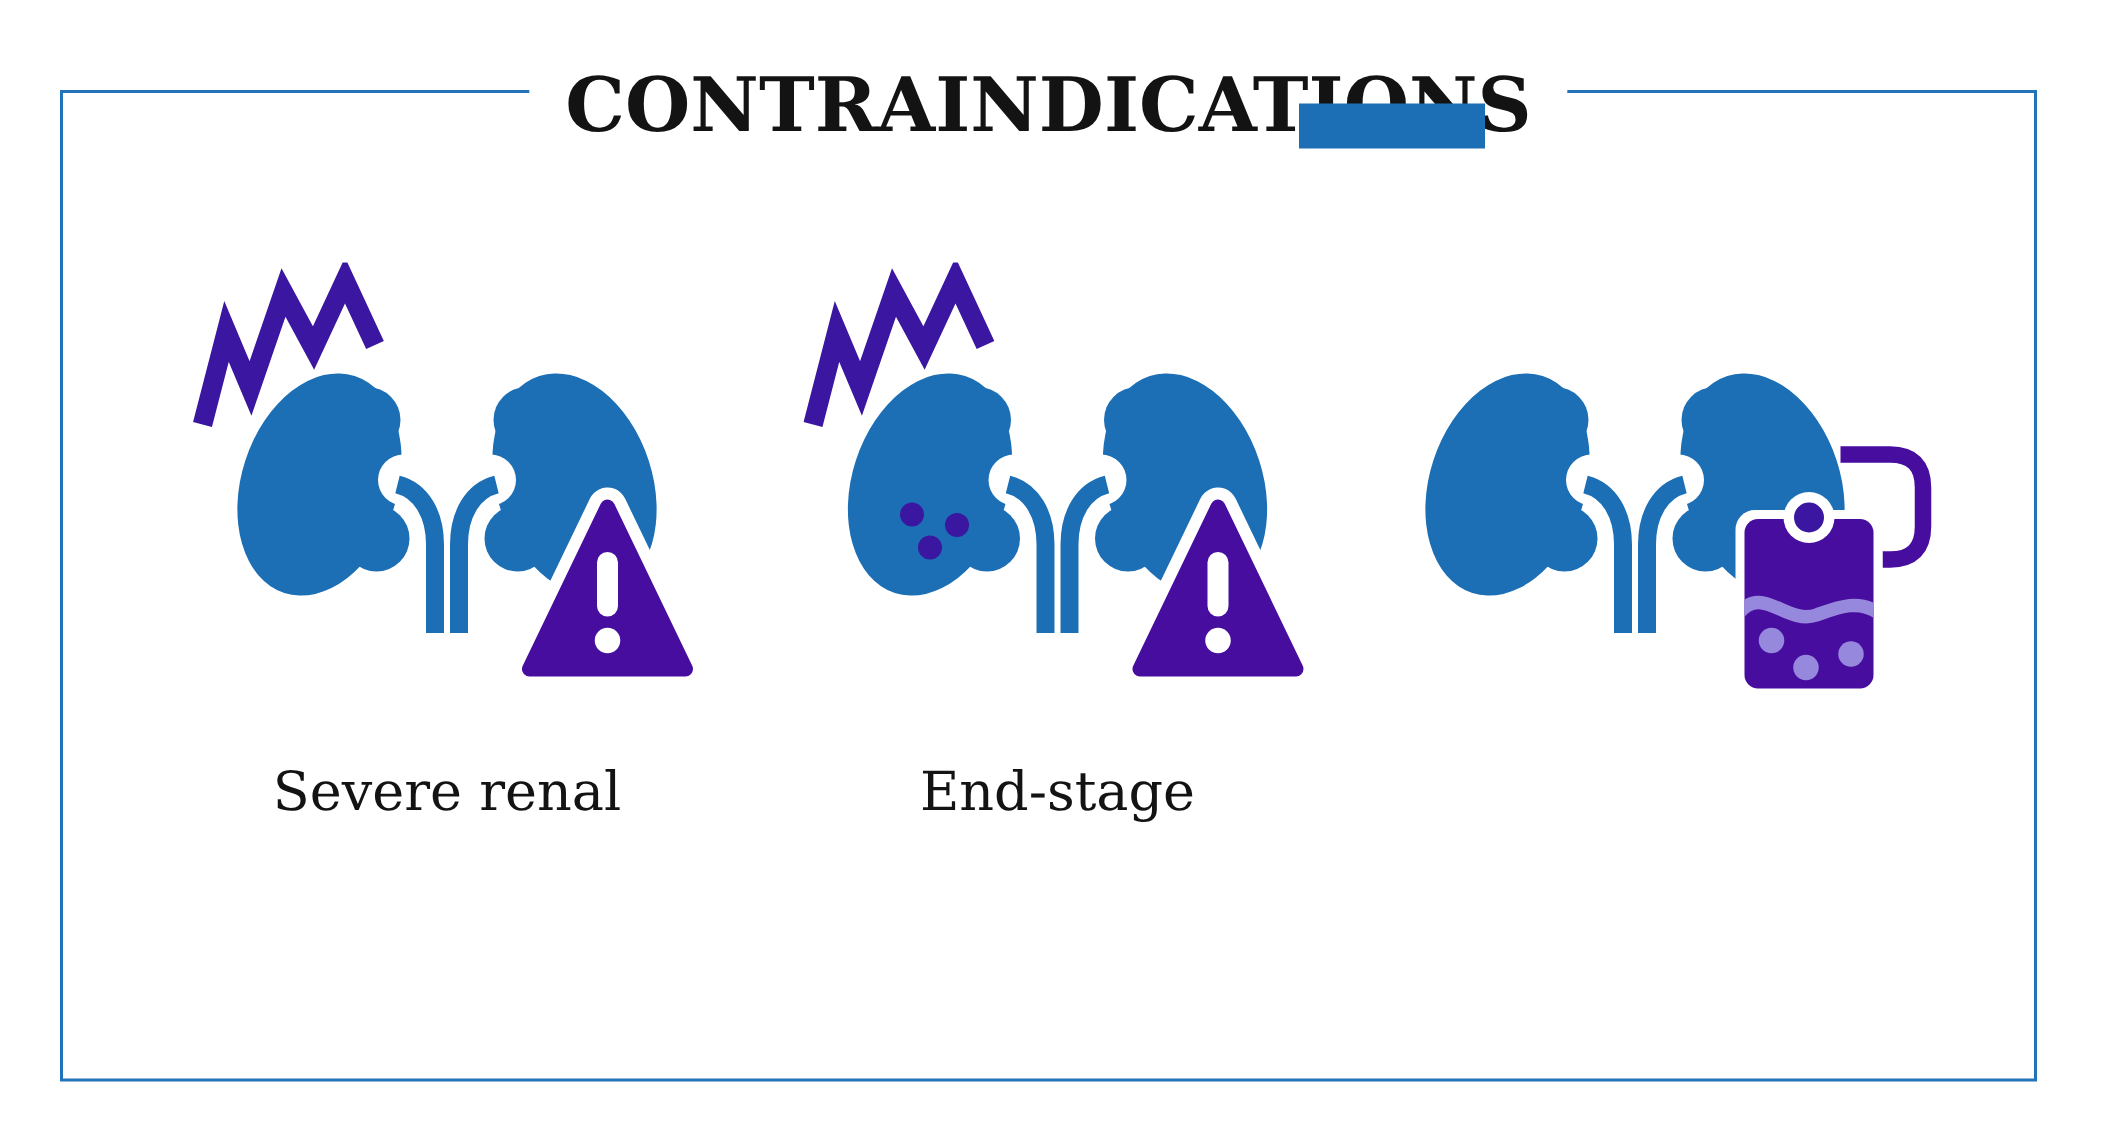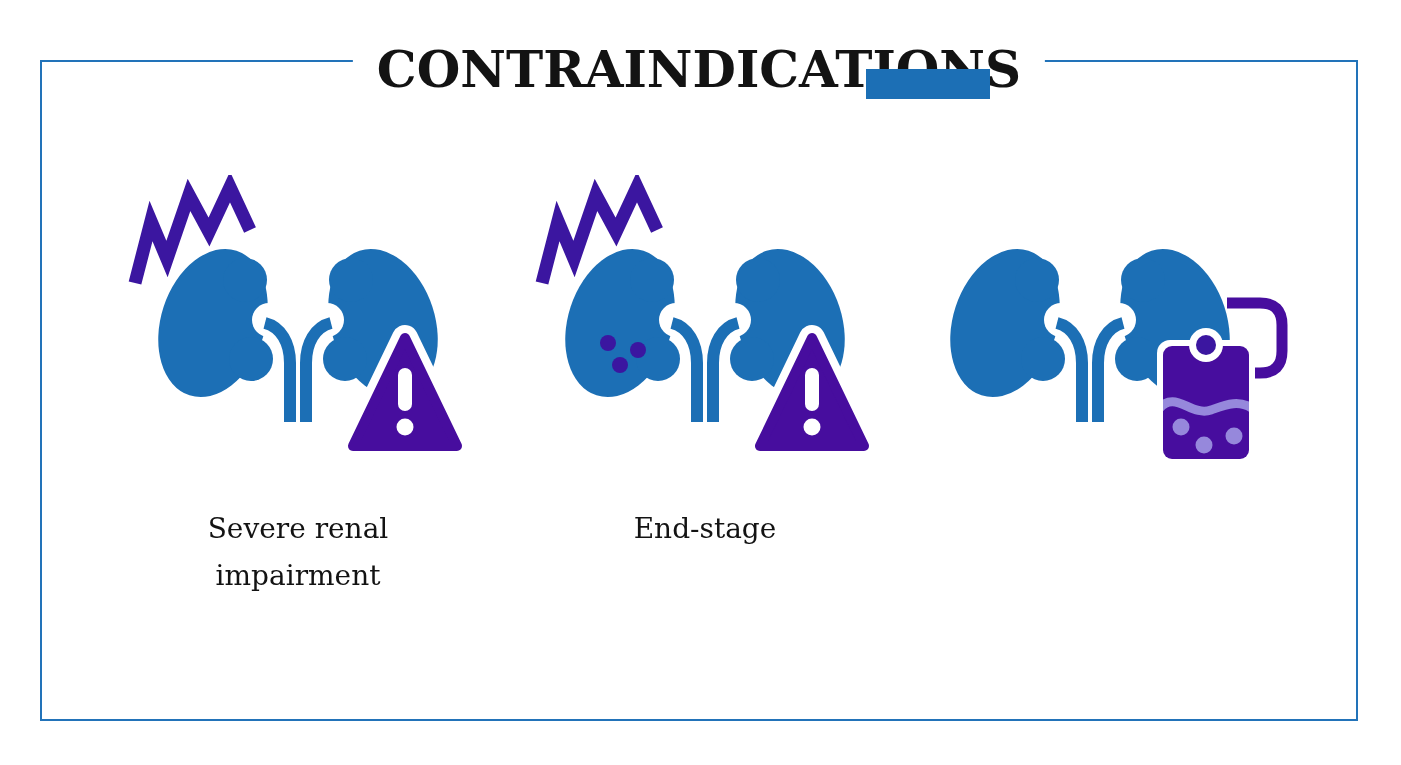--- a/index.html
+++ b/index.html
@@ -26,21 +26,21 @@
   .title-text{position:relative;z-index:2;}
   .title-highlight{
     position:absolute;left:866px;top:69px;width:124px;height:30px;
     background:var(--c-blue,#1C6FB5);z-index:1;
   }
 
   .item{position:absolute;top:175px;width:390px;height:430px;}
   .item .icon-svg{position:absolute;left:0;top:0;}
   .item .label{
     position:absolute;left:-12px;top:330px;width:100%;
-    text-align:center;font-size:28px;line-height:47px;
+    text-align:center;font-size:36px;line-height:47px;
     color:var(--c-text,#131313);
   }
   .item .label span{display:block;}
   #item-1{left:115px;}
   #item-2{left:522px;text-decoration:underline;}
   #item-3{left:907px;}
 
   .f-blue{fill:var(--c-blue,#1C6FB5);}
   .s-blue{stroke:var(--c-blue,#1C6FB5);}
   .f-indigo{fill:var(--c-indigo,#3B16A0);}
@@ -81,21 +81,20 @@
       </g>
       <g>
         <polygon points="290,163 238,271 342,271" fill="none" stroke="#ffffff" stroke-width="26" stroke-linejoin="round"></polygon>
         <polygon class="f-purple s-purple" points="290,163 238,271 342,271" stroke-width="10" stroke-linejoin="round"></polygon>
         <rect class="f-white" x="283" y="193" width="14" height="43" rx="7"></rect>
         <circle class="f-white" cx="290" cy="252" r="8.5"></circle>
       </g>
     </svg>
     <div class="label">
       <span>Severe renal</span>
-      <span>impairment</span>
     </div>
   </section>
 
   <section class="item" id="item-2">
     <svg class="icon-svg" width="390" height="300" viewBox="0 0 390 300" xmlns="http://www.w3.org/2000/svg">
       <polyline class="s-indigo" fill="none" stroke-width="13" stroke-linecap="butt" stroke-linejoin="miter" points="20,108 36,46 52,84 74,20 94,57 115,12 135,55"></polyline>
       <g>
         <ellipse class="f-blue" cx="98" cy="148" rx="52" ry="76" transform="rotate(18 98 148)"></ellipse>
         <circle class="f-blue" cx="130" cy="105" r="22"></circle>
         <circle class="f-blue" cx="136" cy="184" r="22"></circle>

